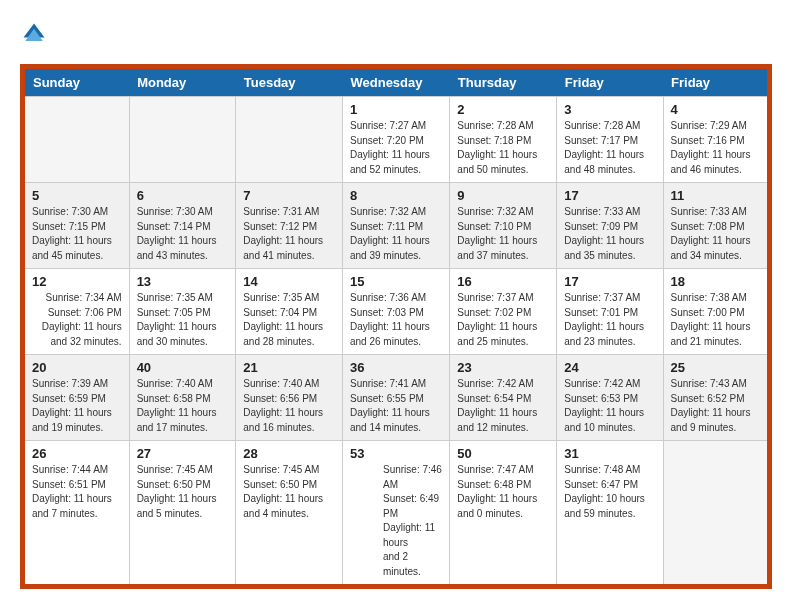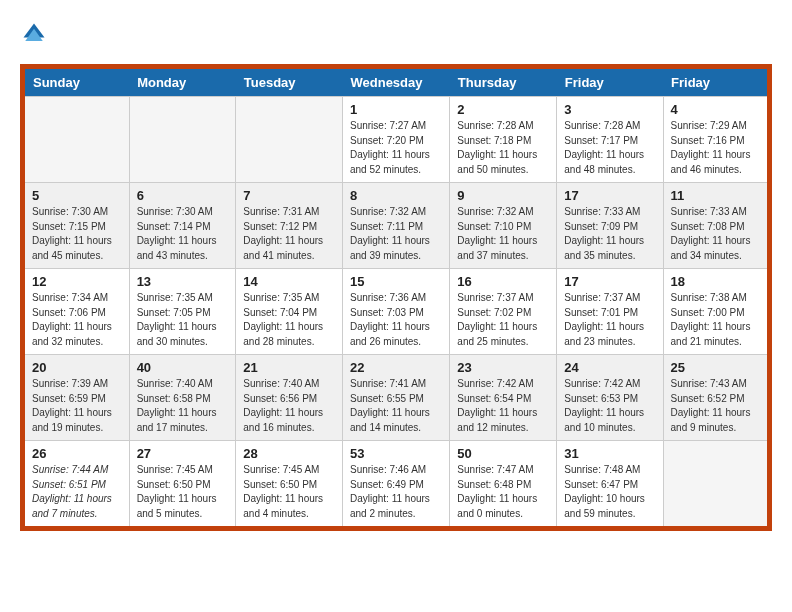--- a/index.html
+++ b/index.html
@@ -208,21 +208,21 @@
           <span class="day-num">11</span>
           <div class="day-info" style="white-space: pre-line;">Sunrise: 7:33 AM
 Sunset: 7:08 PM
 Daylight: 11 hours
 and 34 minutes.</div>
         </td>
       </tr>
       <tr>
         <td>
           <span class="day-num">12</span>
-          <div class="day-info" style="white-space: pre-line;">Sunrise: 7:34 AM
+          <div class="day-info" style="white-space: pre-line; text-align: right;">Sunrise: 7:34 AM
 Sunset: 7:06 PM
 Daylight: 11 hours
 and 32 minutes.</div>
         </td>
         <td>
           <span class="day-num">13</span>
           <div class="day-info" style="white-space: pre-line;">Sunrise: 7:35 AM
 Sunset: 7:05 PM
 Daylight: 11 hours
 and 30 minutes.</div>
@@ -279,21 +279,21 @@
 and 17 minutes.</div>
         </td>
         <td>
           <span class="day-num">21</span>
           <div class="day-info" style="white-space: pre-line;">Sunrise: 7:40 AM
 Sunset: 6:56 PM
 Daylight: 11 hours
 and 16 minutes.</div>
         </td>
         <td>
-          <span class="day-num">22</span>
+          <span class="day-num">36</span>
           <div class="day-info" style="white-space: pre-line;">Sunrise: 7:41 AM
 Sunset: 6:55 PM
 Daylight: 11 hours
 and 14 minutes.</div>
         </td>
         <td>
           <span class="day-num">23</span>
           <div class="day-info" style="white-space: pre-line;">Sunrise: 7:42 AM
 Sunset: 6:54 PM
 Daylight: 11 hours
@@ -310,42 +310,42 @@
           <span class="day-num">25</span>
           <div class="day-info" style="white-space: pre-line;">Sunrise: 7:43 AM
 Sunset: 6:52 PM
 Daylight: 11 hours
 and 9 minutes.</div>
         </td>
       </tr>
       <tr>
         <td>
           <span class="day-num">26</span>
-          <div class="day-info" style="white-space: pre-line; font-style: italic;">Sunrise: 7:44 AM
+          <div class="day-info" style="white-space: pre-line;">Sunrise: 7:44 AM
 Sunset: 6:51 PM
 Daylight: 11 hours
 and 7 minutes.</div>
         </td>
         <td>
           <span class="day-num">27</span>
           <div class="day-info" style="white-space: pre-line;">Sunrise: 7:45 AM
 Sunset: 6:50 PM
 Daylight: 11 hours
 and 5 minutes.</div>
         </td>
         <td>
           <span class="day-num">28</span>
           <div class="day-info" style="white-space: pre-line;">Sunrise: 7:45 AM
 Sunset: 6:50 PM
 Daylight: 11 hours
 and 4 minutes.</div>
         </td>
         <td>
           <span class="day-num">53</span>
-          <div class="day-info" style="white-space: pre-line;">Sunrise: 7:46 AM
+          <div class="day-info" style="white-space: pre-line; margin-left: 33px;">Sunrise: 7:46 AM
 Sunset: 6:49 PM
 Daylight: 11 hours
 and 2 minutes.</div>
         </td>
         <td>
           <span class="day-num">50</span>
           <div class="day-info" style="white-space: pre-line;">Sunrise: 7:47 AM
 Sunset: 6:48 PM
 Daylight: 11 hours
 and 0 minutes.</div>

